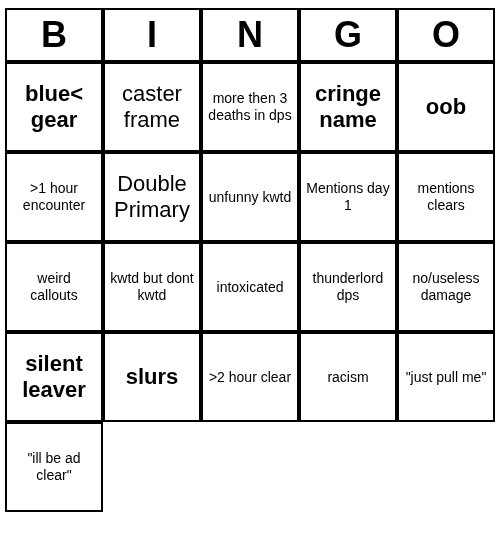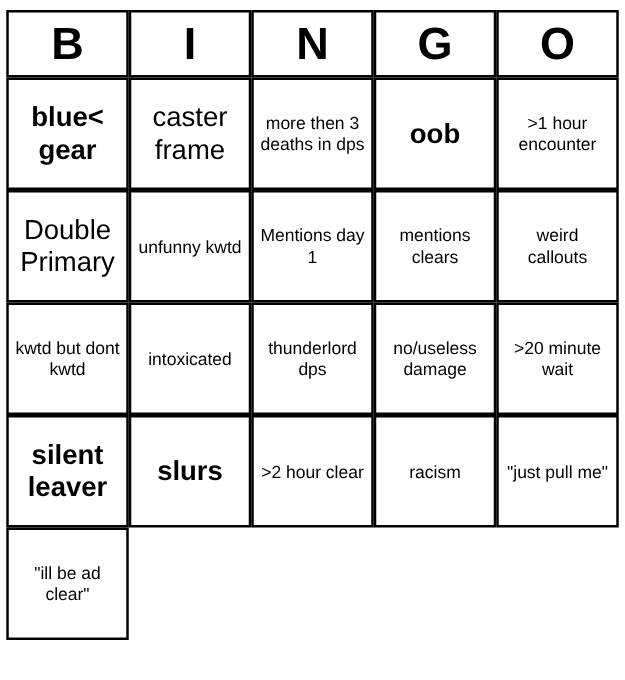--- a/index.html
+++ b/index.html
@@ -60,32 +60,32 @@
   <div class="header-cell">B</div>
       <div class="header-cell">I</div>
       <div class="header-cell">N</div>
       <div class="header-cell">G</div>
       <div class="header-cell">O</div>
     </div>
   <div id="bingo-grid">
   <div class="bingo-cell large-text">blue&lt;<br>gear</div>
       <div class="bingo-cell medium-text">caster<br>frame</div>
       <div class="bingo-cell">more then 3 deaths in dps</div>
+      <div class="bingo-cell large-text">cringe<br>name</div>
       <div class="bingo-cell large-text">oob</div>
       <div class="bingo-cell">&gt;1 hour encounter</div>
       <div class="bingo-cell medium-text">Double<br>Primary</div>
       <div class="bingo-cell">unfunny kwtd</div>
       <div class="bingo-cell">Mentions day 1</div>
       <div class="bingo-cell">mentions<br>clears</div>
       <div class="bingo-cell">weird<br>callouts</div>
       <div class="bingo-cell">kwtd but dont kwtd</div>
       <div class="bingo-cell">intoxicated</div>
       <div class="bingo-cell">thunderlord dps</div>
       <div class="bingo-cell">no/useless damage</div>
-      <div class="bingo-cell">&gt;20 minute wait</div>
       <div class="bingo-cell large-text">silent<br>leaver</div>
       <div class="bingo-cell large-text">slurs</div>
       <div class="bingo-cell">&gt;2 hour clear</div>
       <div class="bingo-cell">racism</div>
       <div class="bingo-cell">"just pull me"</div>
       <div class="bingo-cell">"ill be ad clear"</div>
     </div>
 </div>
 
 </body></html>

